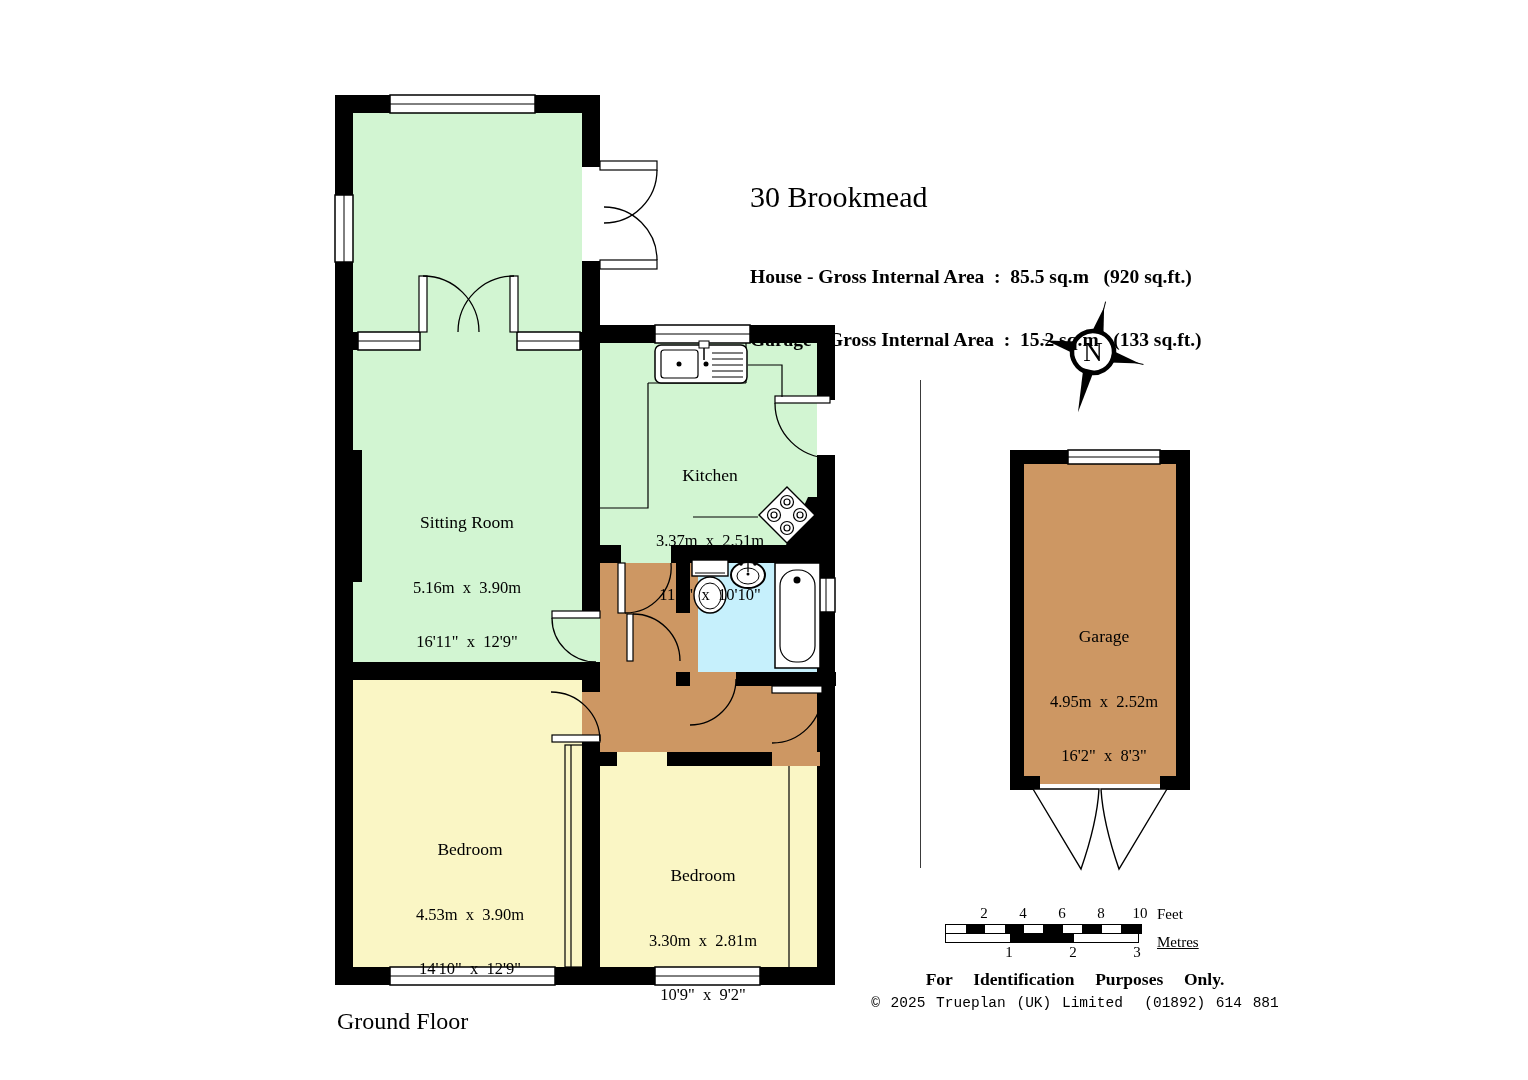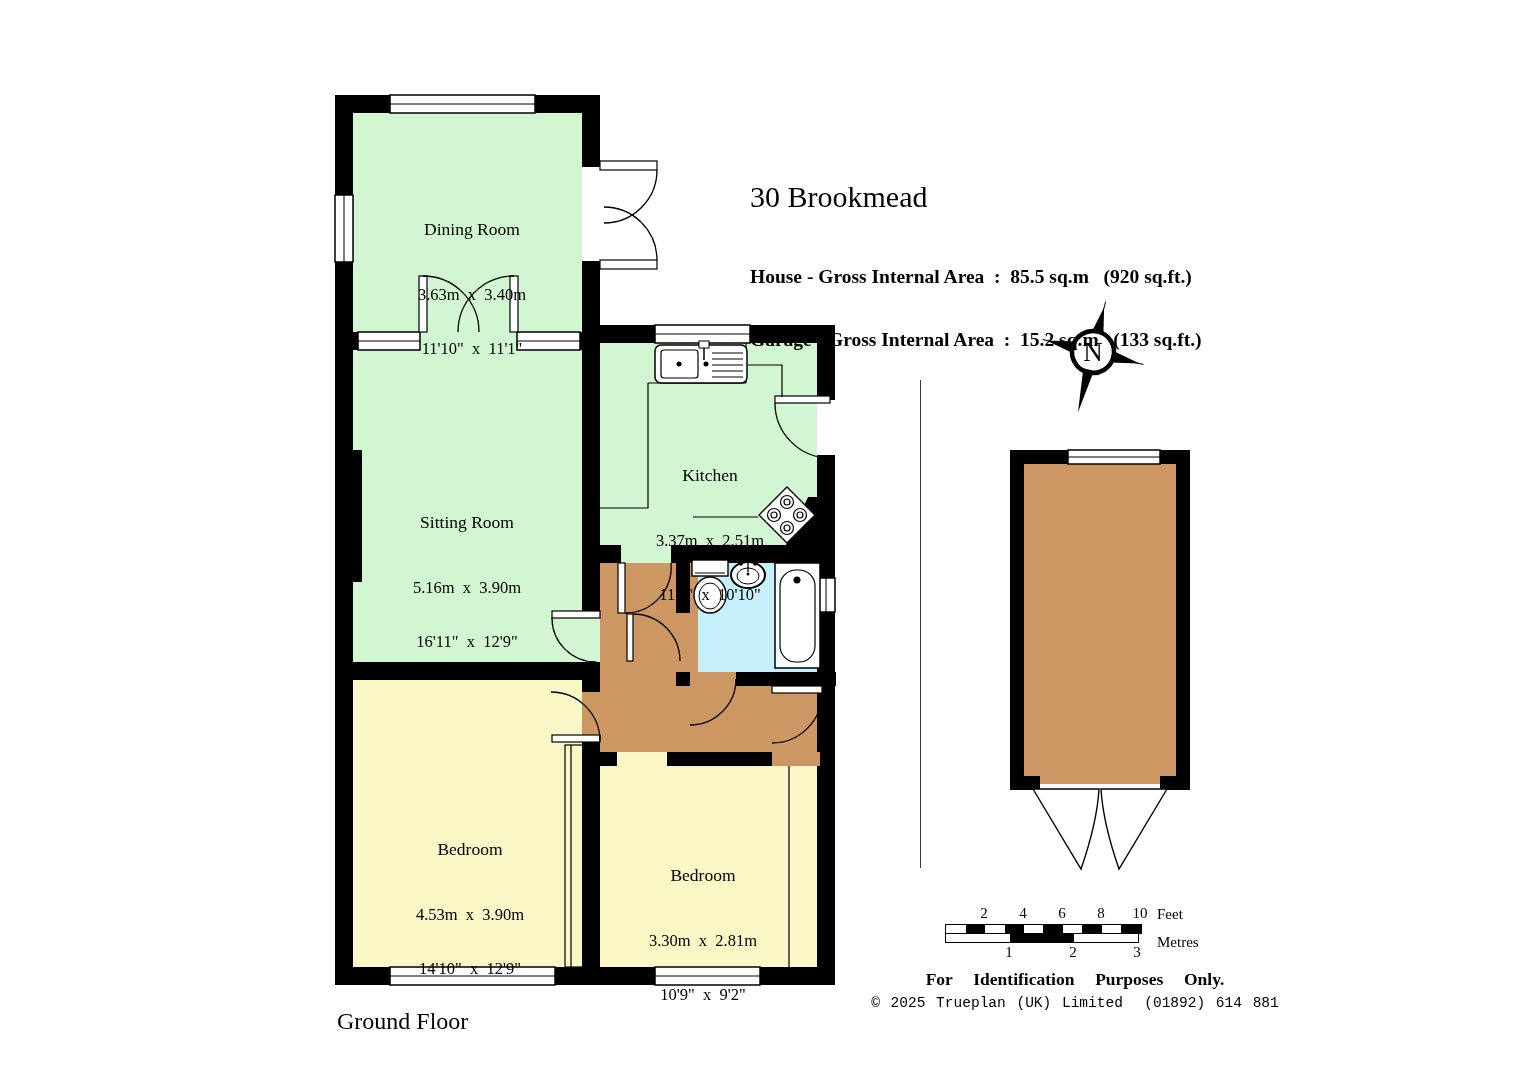--- a/index.html
+++ b/index.html
@@ -224,25 +224,20 @@
   </svg>
 
   <div class="divider-line" style="left:920px;top:380px;height:488px;"></div>
 
   <div class="abs title" style="left:750px;top:180px;">30 Brookmead</div>
   <div class="abs area-lines" style="left:750px;top:224px;">
     <div>House - Gross Internal Area  :  85.5 sq.m   (920 sq.ft.)</div>
     <div>Garage - Gross Internal Area  :  15.2 sq.m   (133 sq.ft.)</div>
   </div>
 
-  <div class="room-label" style="left:472px;top:183px;">
-    <div class="room-name">Dining Room</div>
-    <div class="room-dims">3.63m  x  3.40m</div>
-    <div class="room-dims">11'10"  x  11'1"</div>
-  </div>
 
   <div class="room-label" style="left:467px;top:476px;">
     <div class="room-name">Sitting Room</div>
     <div class="room-dims">5.16m  x  3.90m</div>
     <div class="room-dims">16'11"  x  12'9"</div>
   </div>
 
   <div class="room-label" style="left:710px;top:429px;">
     <div class="room-name">Kitchen</div>
     <div class="room-dims">3.37m  x  2.51m</div>
@@ -254,34 +249,39 @@
     <div class="room-dims">4.53m  x  3.90m</div>
     <div class="room-dims">14'10"  x  12'9"</div>
   </div>
 
   <div class="room-label" style="left:703px;top:829px;">
     <div class="room-name">Bedroom</div>
     <div class="room-dims">3.30m  x  2.81m</div>
     <div class="room-dims">10'9"  x  9'2"</div>
   </div>
 
+  <div class="room-label" style="left:1104px;top:590px;">
+    <div class="room-name">Garage</div>
+    <div class="room-dims">4.95m  x  2.52m</div>
+    <div class="room-dims">16'2"  x  8'3"</div>
+  </div>
 
   <div class="scalebar">
     <span class="sb-tick" style="left:39px;top:0;">2</span>
     <span class="sb-tick" style="left:78px;top:0;">4</span>
     <span class="sb-tick" style="left:117px;top:0;">6</span>
     <span class="sb-tick" style="left:156px;top:0;">8</span>
     <span class="sb-tick" style="left:195px;top:0;">10</span>
     <div class="sb-feetbar"></div>
     <div class="sb-metrebar"></div>
     <span class="sb-tick" style="left:64px;top:39px;">1</span>
     <span class="sb-tick" style="left:128px;top:39px;">2</span>
     <span class="sb-tick" style="left:192px;top:39px;">3</span>
     <span class="sb-unit" style="top:1px;text-align:center;">Feet</span>
-    <span class="sb-unit" style="top:29px;">Metres</span>
+    <span class="sb-unit" style="top:29px;text-decoration:underline;">Metres</span>
   </div>
 
   <div class="footer-center disclaimer" style="left:1075px;top:969px;font-weight:bold;">For  Identification  Purposes  Only.</div>
   <div class="footer-center copyright" style="left:1075px;top:995px;font-family:Liberation Mono, monospace;">© 2025 Trueplan (UK) Limited  (01892) 614 881</div>
 
   <div class="abs floor-label" style="left:337px;top:1008px;">Ground Floor</div>
 
 </div>
 
 </body></html>

